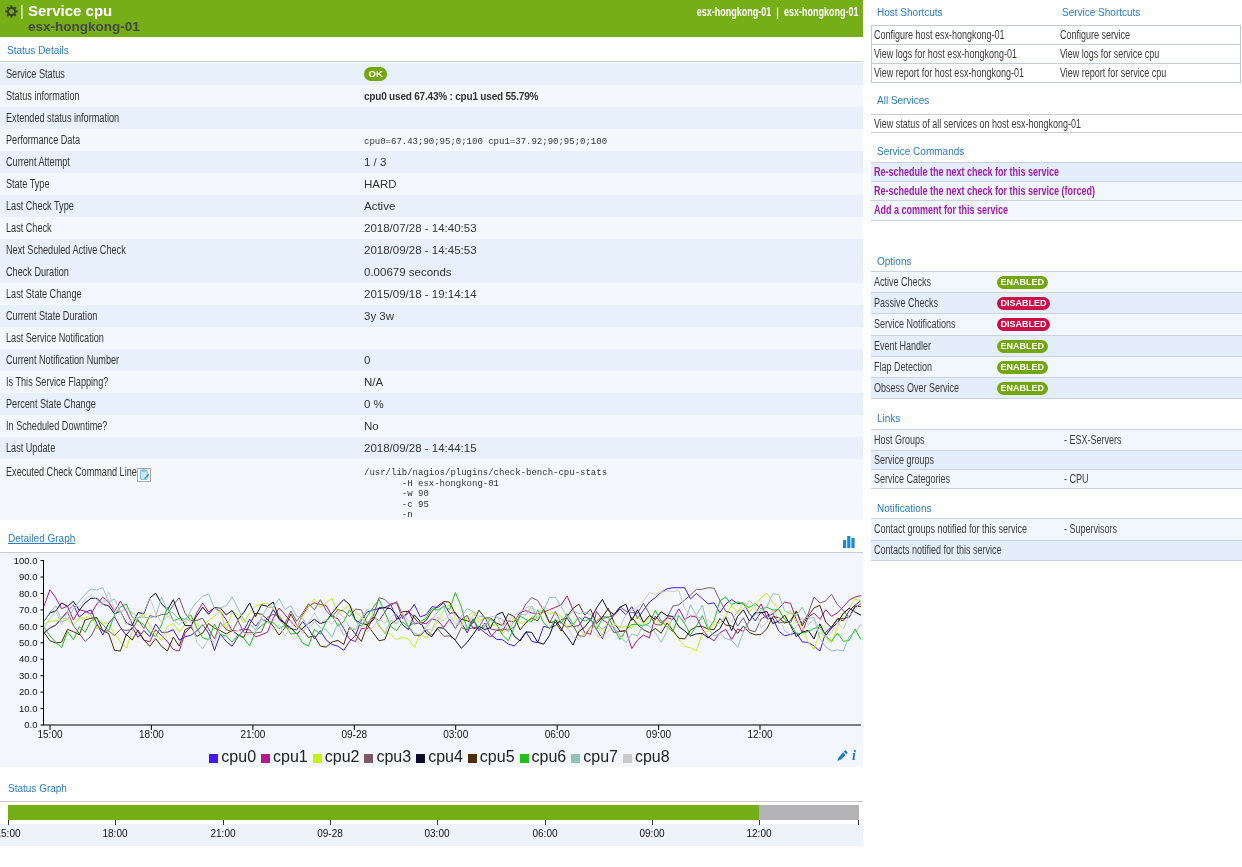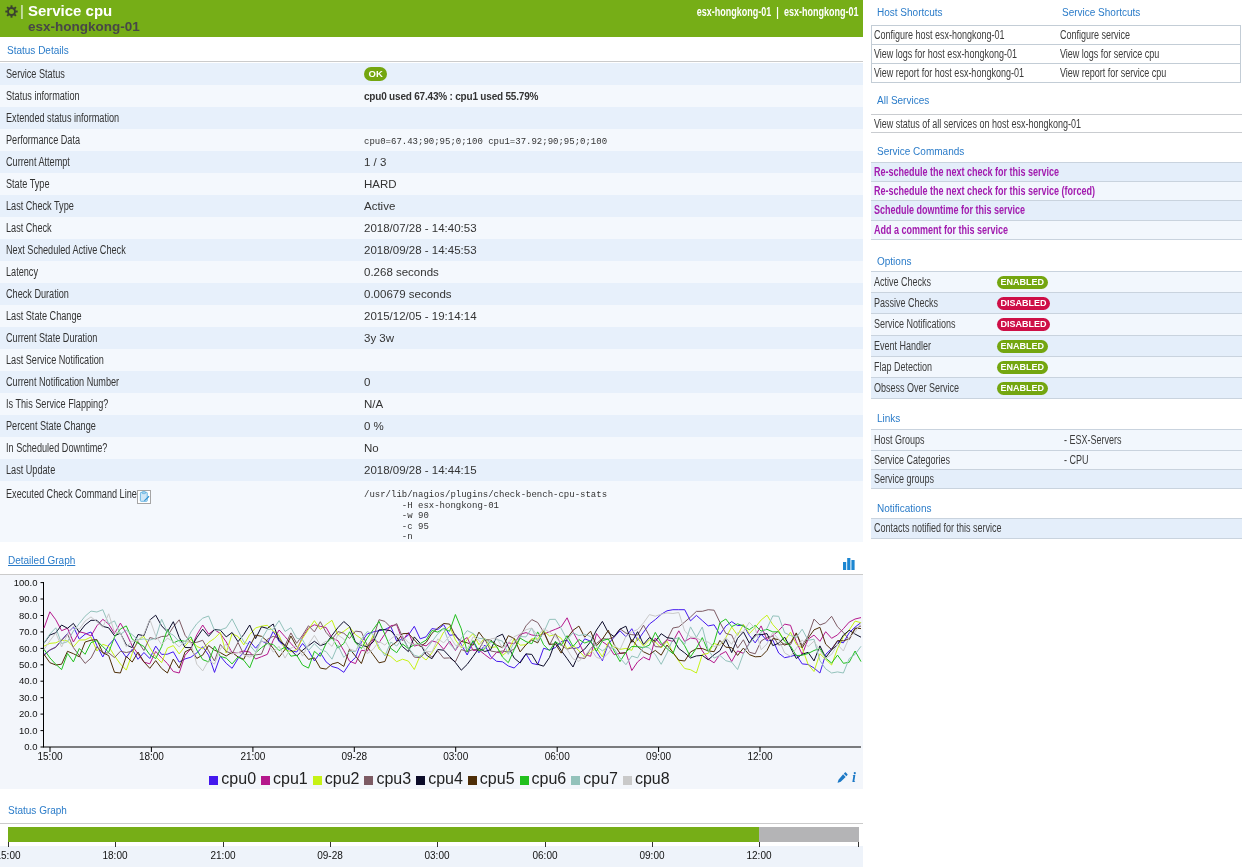--- a/index.html
+++ b/index.html
@@ -111,31 +111,27 @@
         <span class="val">Active</span>
       </div>
       <div class="lrow lt">
         <span class="lab"><span class="t">Last Check</span></span>
         <span class="val">2018/07/28 - 14:40:53</span>
       </div>
       <div class="lrow dk">
         <span class="lab"><span class="t">Next Scheduled Active Check</span></span>
         <span class="val">2018/09/28 - 14:45:53</span>
       </div>
-      <div class="lrow lt">
-        <span class="lab"><span class="t">Latency</span></span>
-        <span class="val">0.268 seconds</span>
-      </div>
       <div class="lrow dk">
         <span class="lab"><span class="t">Check Duration</span></span>
         <span class="val">0.00679 seconds</span>
       </div>
       <div class="lrow lt">
         <span class="lab"><span class="t">Last State Change</span></span>
-        <span class="val">2015/12/05 - 19:14:14</span>
+        <span class="val">2015/09/18 - 19:14:14</span>
       </div>
       <div class="lrow dk">
         <span class="lab"><span class="t">Current State Duration</span></span>
         <span class="val">3y 3w</span>
       </div>
       <div class="lrow lt">
         <span class="lab"><span class="t">Last Service Notification</span></span>
         <span class="val"></span>
       </div>
       <div class="lrow dk">
@@ -288,40 +284,40 @@
   <div class="rh" style="top:95px">
       <span class="h2">All Services</span>
     </div>
   <div class="allsvc"><span class="rt">View status of all services on host esx-hongkong-01</span></div>
   <div class="rh" style="top:146px">
       <span class="h2">Service Commands</span>
     </div>
   <div class="sec" style="top:161.5px">
       <div class="rrow crow rd"><span class="rt">Re-schedule the next check for this service</span></div>
       <div class="rrow crow rl"><span class="rt">Re-schedule the next check for this service (forced)</span></div>
-      <div class="rrow crow rd"><span class="rt">Schedule downtime for this service</span></div>
       <div class="rrow crow rl"><span class="rt">Add a comment for this service</span></div>
     </div>
   <div class="rh" style="top:255.5px">
       <span class="h2">Options</span>
     </div>
   <div class="sec" style="top:271px">
       <div class="rrow orow rl"><span><span class="rt">Active Checks</span></span><span class="pill pgreen sm">ENABLED</span></div>
       <div class="rrow orow rd"><span><span class="rt">Passive Checks</span></span><span class="pill pred sm">DISABLED</span></div>
       <div class="rrow orow rl"><span><span class="rt">Service Notifications</span></span><span class="pill pred sm">DISABLED</span></div>
       <div class="rrow orow rd"><span><span class="rt">Event Handler</span></span><span class="pill pgreen sm">ENABLED</span></div>
       <div class="rrow orow rl"><span><span class="rt">Flap Detection</span></span><span class="pill pgreen sm">ENABLED</span></div>
       <div class="rrow orow rd"><span><span class="rt">Obsess Over Service</span></span><span class="pill pgreen sm">ENABLED</span></div>
     </div>
   <div class="rh" style="top:413px">
       <span class="h2">Links</span>
     </div>
   <div class="sec" style="top:429px">
       <div class="rrow rl" style="height:21px;line-height:20px"><span><span class="rt">Host Groups</span></span><span class="rval"><span class="rt">- ESX-Servers</span></span></div>
+      <div class="rrow rd" style="height:19px;line-height:18px"><span><span class="rt">Service groups</span></span><span class="rval"><span class="rt"></span></span></div>
       <div class="rrow rl" style="height:19px;line-height:18px"><span><span class="rt">Service Categories</span></span><span class="rval"><span class="rt">- CPU</span></span></div>
-      <div class="rrow rd" style="height:19px;line-height:18px"><span><span class="rt">Service groups</span></span><span class="rval"><span class="rt"></span></span></div>
     </div>
   <div class="rh" style="top:502.5px">
       <span class="h2">Notifications</span>
     </div>
   <div class="sec" style="top:518px">
+      <div class="rrow rl" style="height:22px;line-height:21px"><span><span class="rt">Contact groups notified for this service</span></span><span class="rval"><span class="rt">- Supervisors</span></span></div>
       <div class="rrow rd" style="height:20px;line-height:19px"><span><span class="rt">Contacts notified for this service</span></span><span class="rval"><span class="rt"></span></span></div>
     </div>
 </div>
 </body></html>

